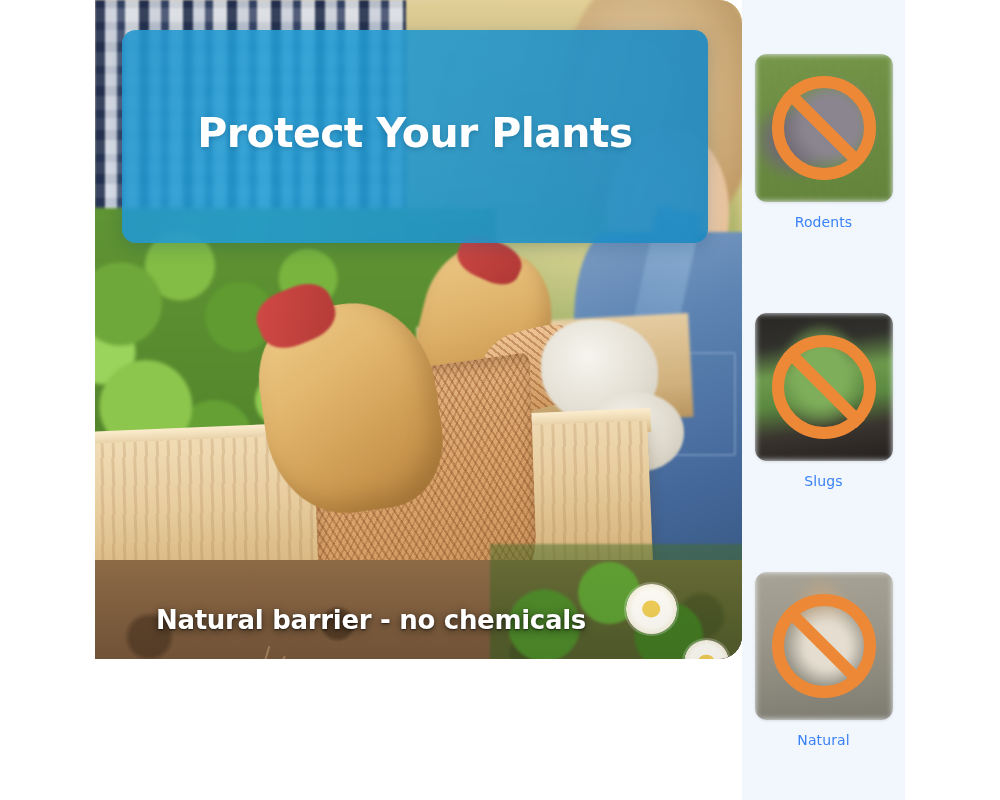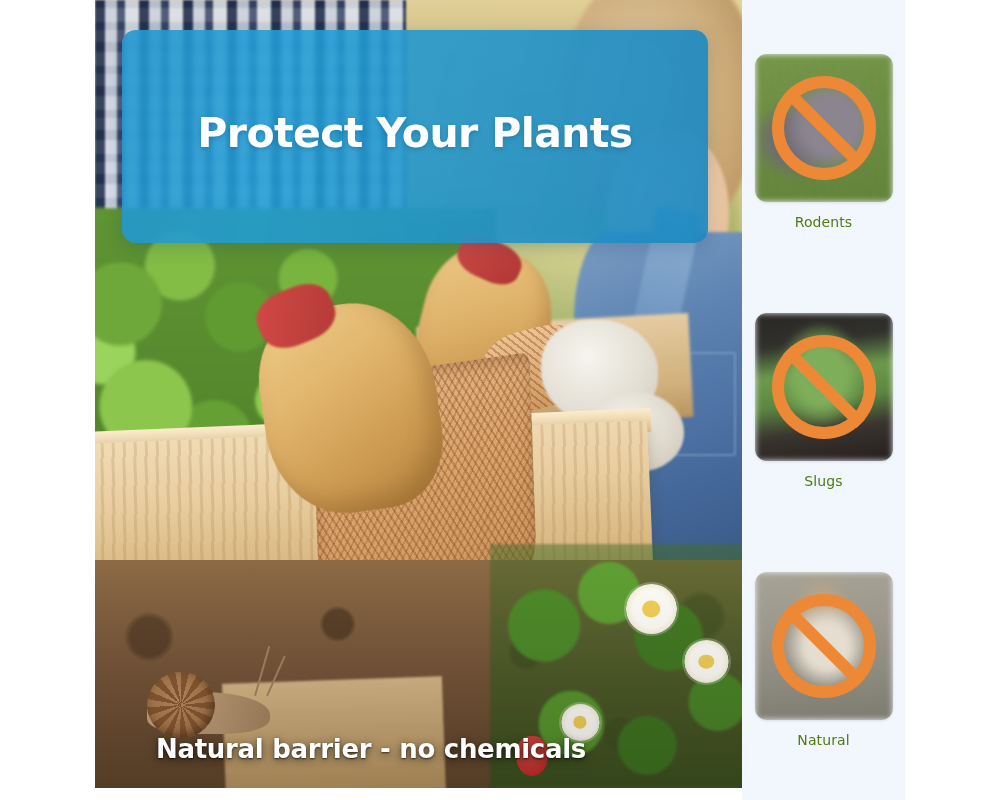--- a/index.html
+++ b/index.html
@@ -13,24 +13,25 @@
     position: relative;
     width: 1000px; height: 800px;
     background: #ffffff;
     display: flex;
   }
 
   
   .hero {
     position: relative;
     width: 742px;
-    height: 788px;
+    height: 659px;
     background: #ffffff;
     overflow: hidden;
     flex: 0 0 742px;
+    border-radius: 23px;
   }
   .hero-photo {
     position: absolute;
     left: 95px; top: 0;
     width: 647px; height: 800px;
     overflow: hidden;
   }
 
   
   .photo-base {
@@ -433,21 +434,21 @@
     left: 50%; top: 50%;
     width: 104px; height: 12px;
     background: var(--no-color, #ed8936);
     transform: translate(-50%,-50%) rotate(45deg);
     border-radius: 1px;
   }
   .pest-label {
     margin-top: 12px;
     font-family: "DejaVu Sans", sans-serif;
     font-size: 14px;
-    color: #4d7c0f;
+    color: #3b82f6;
     text-align: left;
     letter-spacing: .1px;
   }
 </style>
 </head>
 <body>
 
 <div class="page">
 
   <div class="hero">

